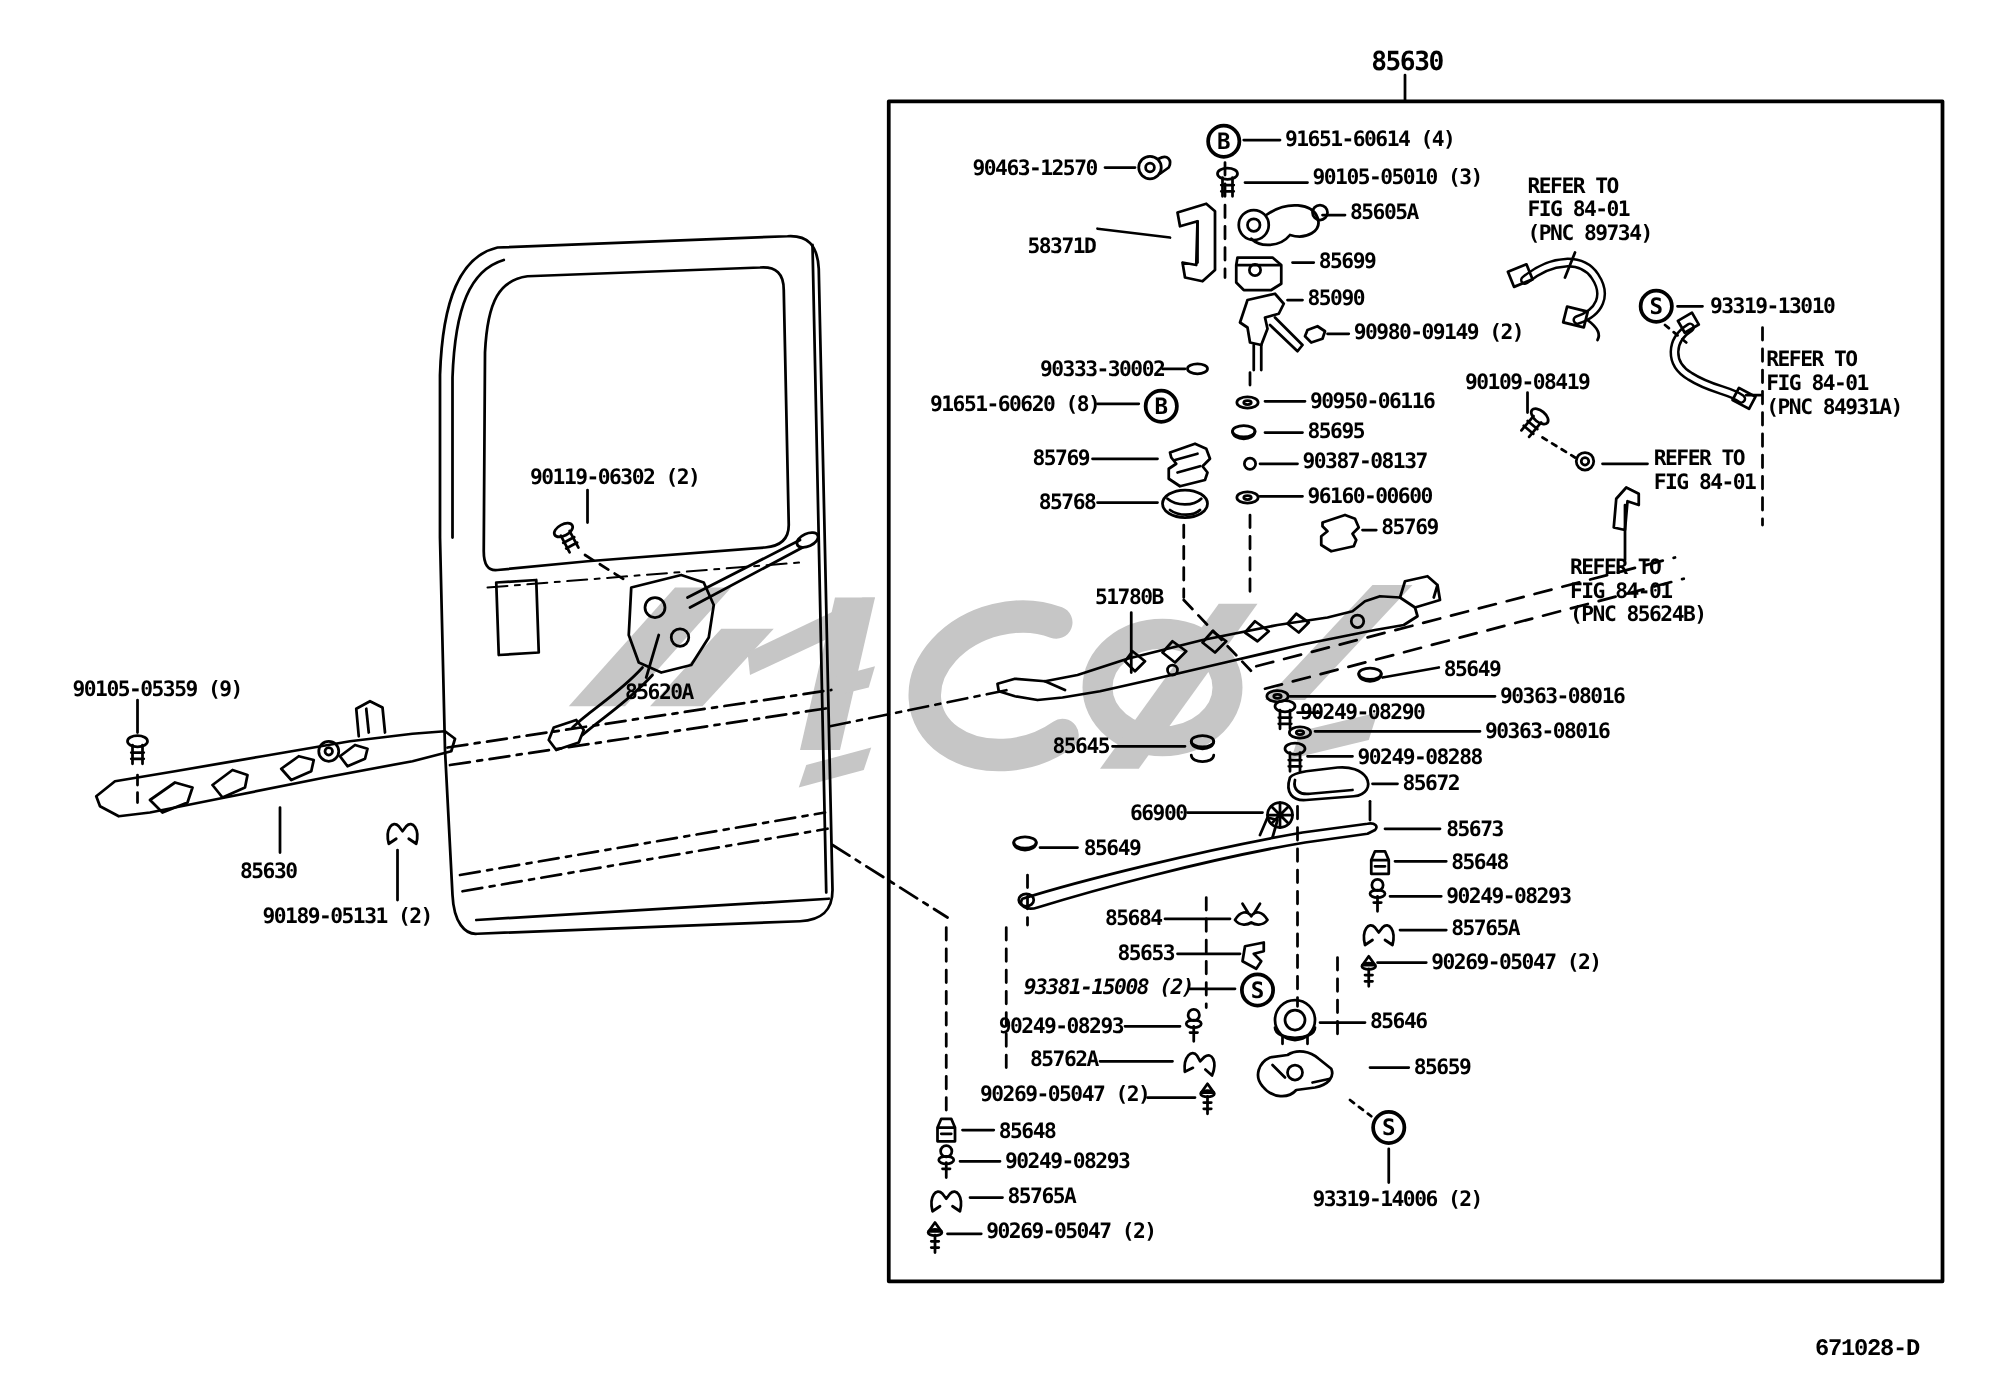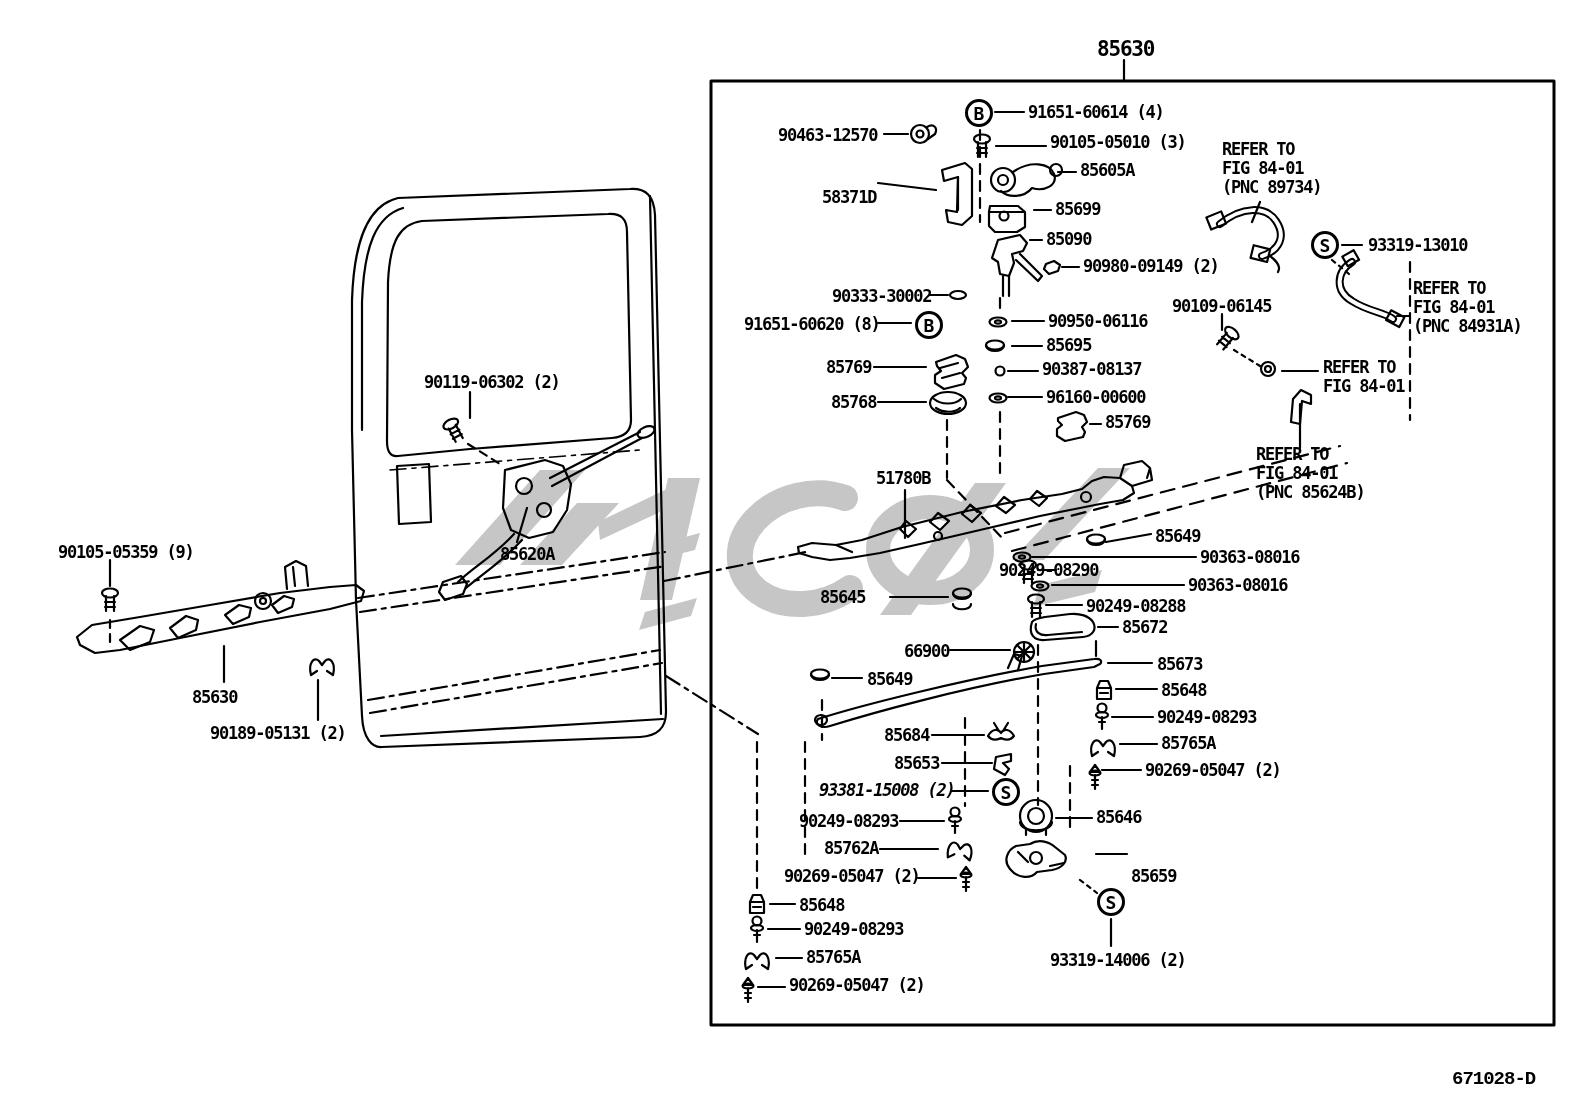--- a/index.html
+++ b/index.html
@@ -263,57 +263,57 @@
       <div class="plabel" style="left: 1055px; top: 200px;">85699</div>
       <div class="plabel" style="left: 1046px; top: 230px;">85090</div>
       <div class="plabel" style="left: 1083px; top: 257px;">90980-09149 (2)</div>
       <div class="plabel" style="left: 1222px; top: 140px;">REFER TO
 FIG 84-01
 (PNC 89734)</div>
       <div class="plabel" style="left: 1368px; top: 236px;">93319-13010</div>
       <div class="plabel" style="left: 832px; top: 287px;">90333-30002</div>
       <div class="plabel" style="left: 744px; top: 315px; text-align: center;">91651-60620 (8)</div>
       <div class="plabel" style="left: 1048px; top: 312px;">90950-06116</div>
-      <div class="plabel" style="left: 1172px; top: 297px;">90109-06145</div>
+      <div class="plabel" style="left: 1172px; top: 297px;">90109-08419</div>
       <div class="plabel" style="left: 1413px; top: 279px;">REFER TO
 FIG 84-01
 (PNC 84931A)</div>
       <div class="plabel" style="left: 1046px; top: 336px;">85695</div>
       <div class="plabel" style="left: 826px; top: 358px;">85769</div>
       <div class="plabel" style="left: 1042px; top: 360px;">90387-08137</div>
       <div class="plabel" style="left: 1323px; top: 358px;">REFER TO
 FIG 84-01</div>
       <div class="plabel" style="left: 831px; top: 393px;">85768</div>
       <div class="plabel" style="left: 1046px; top: 388px;">96160-00600</div>
       <div class="plabel" style="left: 1105px; top: 413px;">85769</div>
       <div class="plabel" style="left: 1256px; top: 445px;">REFER TO
 FIG 84-01
 (PNC 85624B)</div>
       <div class="plabel" style="left: 876px; top: 469px;">51780B</div>
       <div class="plabel" style="left: 1155px; top: 527px;">85649</div>
       <div class="plabel" style="left: 1200px; top: 548px;">90363-08016</div>
-      <div class="plabel" style="left: 999px; top: 561px;">90249-08290</div>
+      <div class="plabel" style="left: 1040px; top: 561px;">90249-08290</div>
       <div class="plabel" style="left: 1188px; top: 576px;">90363-08016</div>
-      <div class="plabel" style="left: 820px; top: 588px;">85645</div>
+      <div class="plabel" style="left: 842px; top: 588px;">85645</div>
       <div class="plabel" style="left: 1086px; top: 597px;">90249-08288</div>
       <div class="plabel" style="left: 1122px; top: 618px;">85672</div>
       <div class="plabel" style="left: 904px; top: 642px;">66900</div>
       <div class="plabel" style="left: 1157px; top: 655px;">85673</div>
       <div class="plabel" style="left: 867px; top: 670px;">85649</div>
       <div class="plabel" style="left: 1161px; top: 681px;">85648</div>
       <div class="plabel" style="left: 1157px; top: 708px;">90249-08293</div>
       <div class="plabel" style="left: 884px; top: 726px;">85684</div>
       <div class="plabel" style="left: 1161px; top: 734px;">85765A</div>
       <div class="plabel" style="left: 894px; top: 754px;">85653</div>
       <div class="plabel" style="left: 1145px; top: 761px;">90269-05047 (2)</div>
       <div class="plabel" style="left: 819px; top: 781px; font-style: italic;">93381-15008 (2)</div>
       <div class="plabel" style="left: 799px; top: 812px;">90249-08293</div>
       <div class="plabel" style="left: 1096px; top: 808px;">85646</div>
       <div class="plabel" style="left: 824px; top: 839px;">85762A</div>
-      <div class="plabel" style="left: 1131px; top: 867px;">85659</div>
+      <div class="plabel" style="left: 1131px; top: 845px;">85659</div>
       <div class="plabel" style="left: 784px; top: 867px;">90269-05047 (2)</div>
       <div class="plabel" style="left: 799px; top: 896px;">85648</div>
       <div class="plabel" style="left: 804px; top: 920px;">90249-08293</div>
       <div class="plabel" style="left: 806px; top: 948px;">85765A</div>
       <div class="plabel" style="left: 789px; top: 976px;">90269-05047 (2)</div>
       <div class="plabel" style="left: 1050px; top: 951px;">93319-14006 (2)</div>
       <div class="plabel" style="left: 424px; top: 373px;">90119-06302 (2)</div>
       <div class="plabel" style="left: 500px; top: 545px;">85620A</div>
       <div class="plabel" style="left: 58px; top: 543px;">90105-05359 (9)</div>
       <div class="plabel" style="left: 192px; top: 688px;">85630</div>

